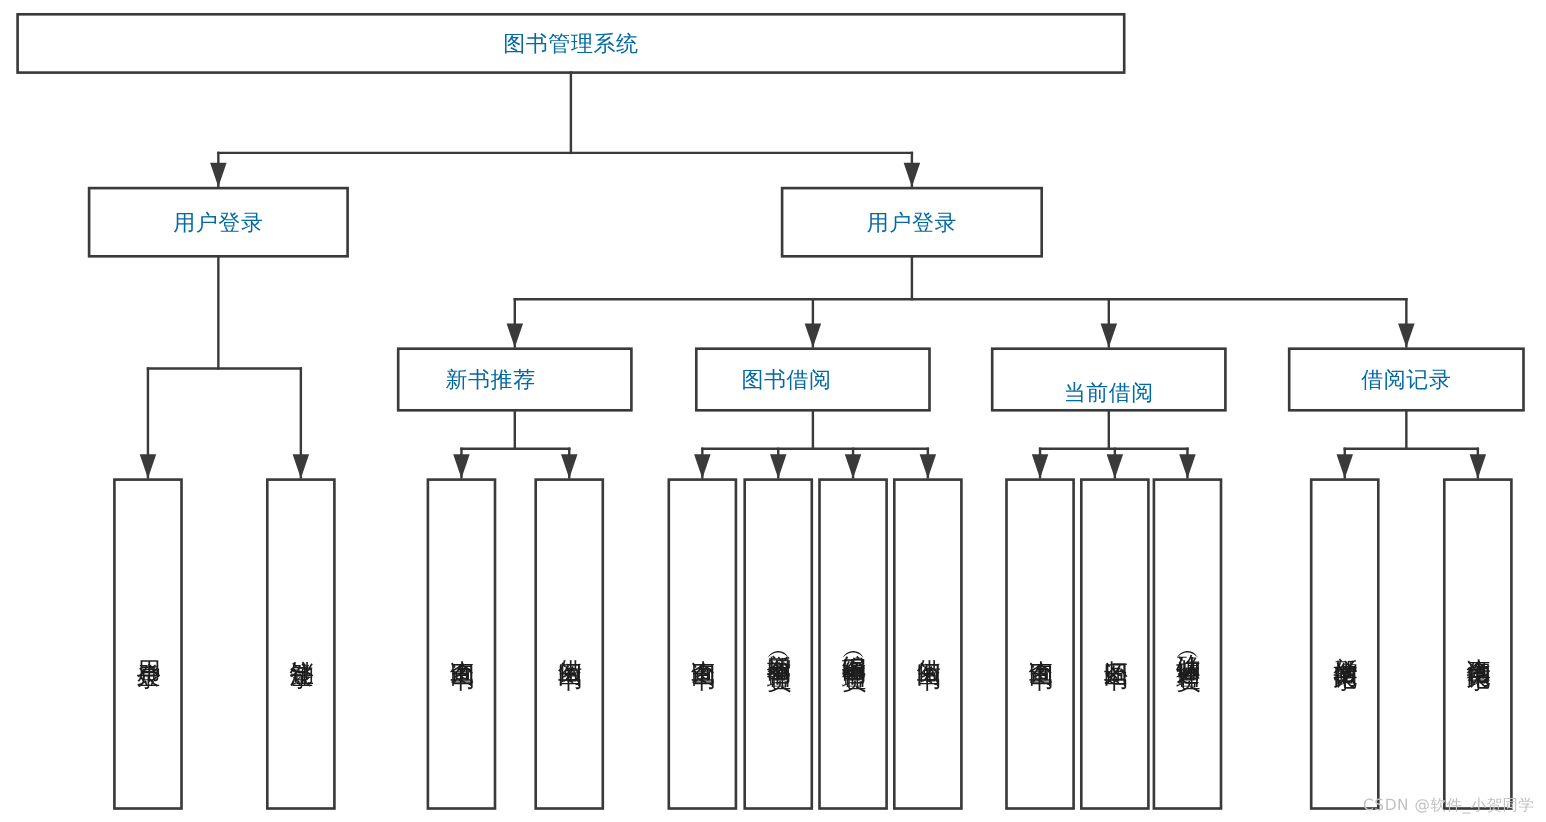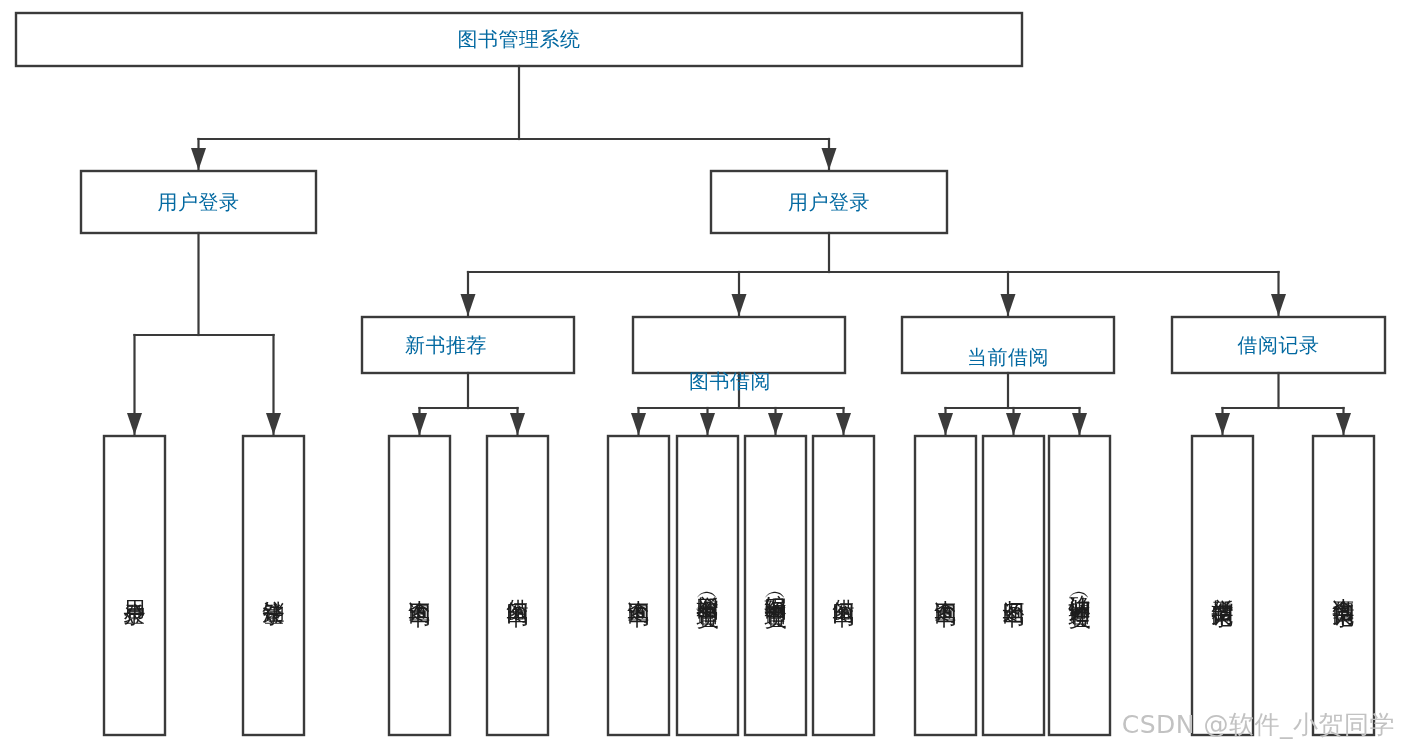--- a/index.html
+++ b/index.html
@@ -71,21 +71,21 @@
     writing-mode: vertical-rl;
     text-orientation: upright;
     letter-spacing: 2px;
     font-family: "DejaVu Sans", "Liberation Sans", sans-serif;
   }
   #watermark {
     position: absolute;
     right: 10px;
     bottom: 6px;
     color: #c2c2c2;
-    font-size: 25px;
+    font-size: 14px;
     letter-spacing: 0.5px;
     white-space: nowrap;
     font-family: "DejaVu Sans", "Liberation Sans", sans-serif;
   }
 </style>
 </head>
 <body>
 
 <div id="diagram-root">
 
@@ -167,21 +167,21 @@
         <line x1="1343.5" y1="408" x2="1343.5" y2="434" class="connector"></line>
         <path d="M 1336 413 L 1351 413 L 1343.5 435 Z" class="arrow-head"></path>
       </g>
   </svg>
 
   <div id="labels-layer">
       <div class="node-label" style="left: 16px; top: 13px; width: 1006px; height: 53px;">图书管理系统</div>
       <div class="node-label" style="left: 81px; top: 171px; width: 235px; height: 62px;">用户登录</div>
       <div class="node-label" style="left: 711px; top: 171px; width: 236px; height: 62px;">用户登录</div>
       <div class="node-label" style="left: 362px; top: 317px; width: 168px; height: 56px;">新书推荐</div>
-      <div class="node-label" style="left: 624px; top: 317px; width: 212px; height: 56px; margin-top: 36px;">图书借阅</div>
+      <div class="node-label" style="left: 609px; top: 317px; width: 212px; height: 56px;">图书借阅</div>
       <div class="node-label" style="left: 902px; top: 317px; width: 212px; height: 56px; margin-top: 12px;">当前借阅</div>
       <div class="node-label" style="left: 1172px; top: 317px; width: 213px; height: 56px; text-align: center;">借阅记录</div>
       <div class="leaf-label" style="left: 104px; top: 436px; width: 61px; height: 299px;">用户登录</div>
       <div class="leaf-label" style="left: 243px; top: 436px; width: 61px; height: 299px;">注销登录</div>
       <div class="leaf-label" style="left: 389px; top: 436px; width: 61px; height: 299px;">查询图书</div>
       <div class="leaf-label" style="left: 487px; top: 436px; width: 61px; height: 299px;">借阅图书</div>
       <div class="leaf-label" style="left: 608px; top: 436px; width: 61px; height: 299px;">查询图书</div>
       <div class="leaf-label" style="left: 677px; top: 436px; width: 61px; height: 299px;">新增图书（管理员）</div>
       <div class="leaf-label" style="left: 745px; top: 436px; width: 61px; height: 299px;">编辑图书（管理员）</div>
       <div class="leaf-label" style="left: 813px; top: 436px; width: 61px; height: 299px;">借阅图书</div>

